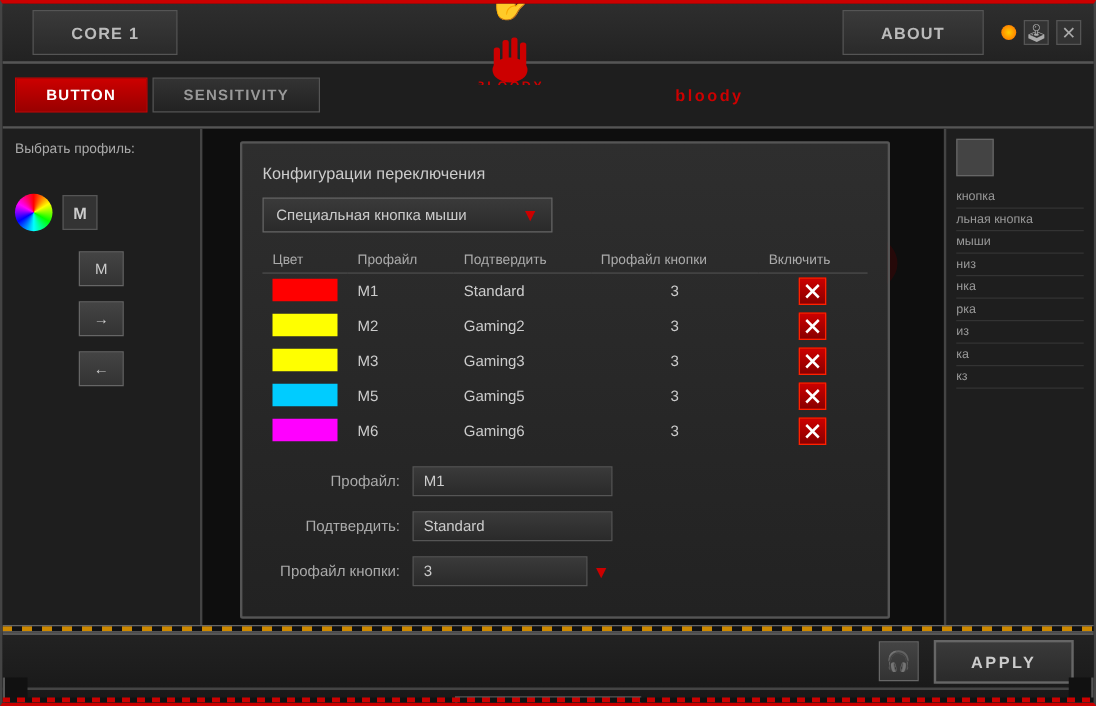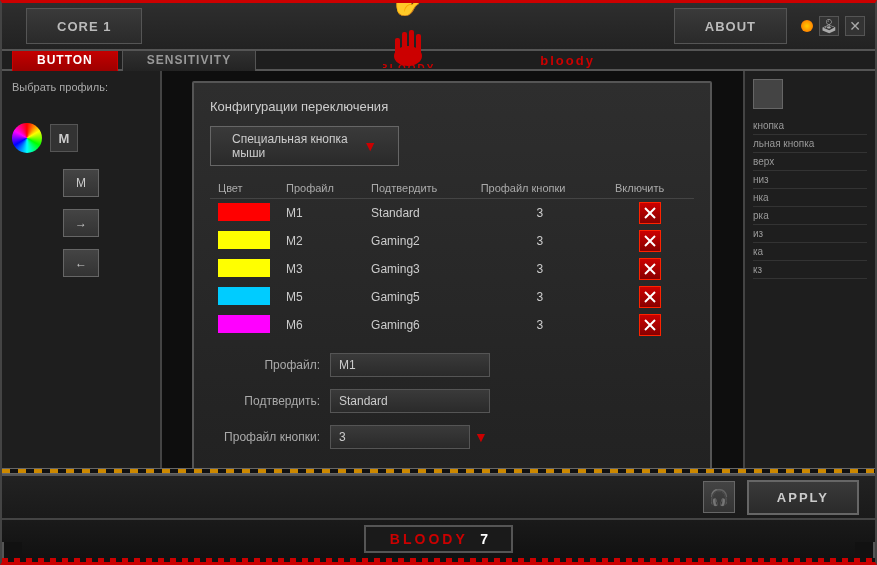--- a/index.html
+++ b/index.html
@@ -106,21 +106,21 @@
       color: #aaa;
       font-size: 14px;
       border: 1px solid #555;
       background: #333;
     }
 
     
     .nav-bar {
       display: flex;
       align-items: center;
-      height: 20px;
+      height: 52px;
       background: #1e1e1e;
       border-bottom: 2px solid #555;
       padding-left: 10px;
       gap: 4px;
     }
 
     .nav-tab {
       padding: 6px 24px;
       font-size: 12px;
       font-weight: bold;
@@ -168,21 +168,21 @@
       font-size: 12px;
       cursor: pointer;
       display: flex;
       align-items: center;
       justify-content: center;
       margin: 4px auto;
     }
 
     
     .right-sidebar {
-      width: 132px;
+      width: 120px;
       background: #1e1e1e;
       border-left: 2px solid #444;
       padding: 8px;
     }
 
     .right-item {
       color: #999;
       font-size: 10px;
       padding: 3px 0;
       border-bottom: 1px solid #333;
@@ -243,22 +243,22 @@
       display: flex;
       align-items: center;
       margin-bottom: 12px;
     }
 
     .dropdown-select {
       background: linear-gradient(180deg, #3a3a3a 0%, #2a2a2a 100%);
       border: 1px solid #666;
       color: #ccc;
       font-size: 12px;
-      padding: 5px 21px;
-      width: 189px;
+      padding: 5px 10px;
+      width: 232px;
       display: flex;
       align-items: center;
       justify-content: space-between;
       cursor: pointer;
     }
 
     .dropdown-arrow {
       color: #cc0000;
       font-size: 14px;
       margin-left: 8px;
@@ -635,21 +635,21 @@
 
         </div>
       </div>
     </div>
 
     <div class="right-sidebar">
       <div style="margin-bottom:8px; background:#444; width:30px; height:30px; border:1px solid #666;"></div>
       <div id="right-items-container">
           <div class="right-item">кнопка</div>
           <div class="right-item">льная кнопка</div>
-          <div class="right-item">верх</div>
+          <div class="right-item">мыши</div>
           <div class="right-item">низ</div>
           <div class="right-item">нка</div>
           <div class="right-item">рка</div>
           <div class="right-item">из</div>
           <div class="right-item">ка</div>
           <div class="right-item">кз</div>
         </div>
     </div>
   </div>
 

